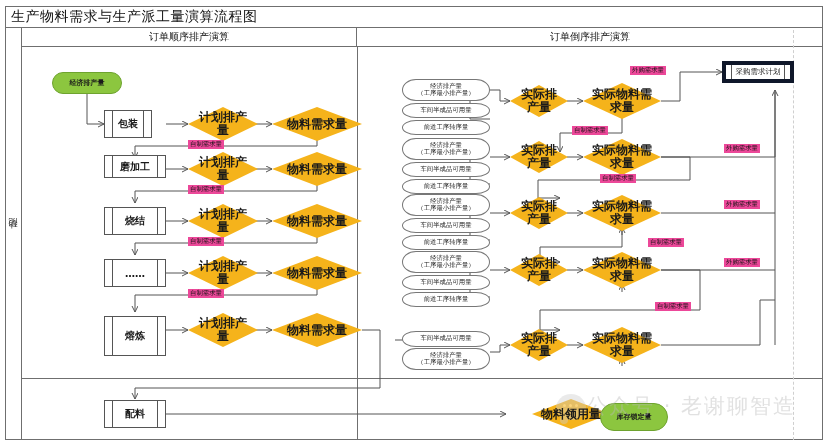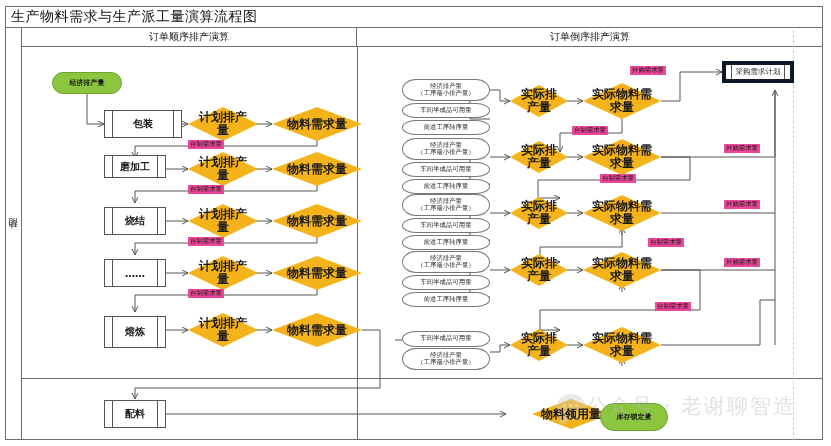--- a/index.html
+++ b/index.html
@@ -152,25 +152,25 @@
     <path d="M661,157 L775,157 L775,90" marker-end="url(#ah)"></path>
     <path d="M661,213 L775,213"></path>
     <path d="M661,270 L775,270"></path>
     <path d="M661,345 L760,345 L760,300 L775,300"></path>
     <path d="M775,345 L775,92"></path>
   </g>
 </svg>
 
 <div class="node term" style="left:52px;top:72px;width:70px;height:22px;">经济排产量</div>
 
-<div class="node proc" style="left:104px;top:110px;width:78px;height:28px;">包装</div>
+<div class="node proc" style="left:104px;top:110px;width:48px;height:28px;">包装</div>
 <div class="node proc" style="left:104px;top:155px;width:62px;height:23px;">磨加工</div>
 <div class="node proc" style="left:104px;top:207px;width:62px;height:28px;">烧结</div>
 <div class="node proc" style="left:104px;top:259px;width:62px;height:28px;">……</div>
-<div class="node proc" style="left:104px;top:316px;width:62px;height:32px;">熔炼</div>
+<div class="node proc" style="left:104px;top:316px;width:62px;height:40px;">熔炼</div>
 <div class="node proc" style="left:104px;top:400px;width:62px;height:28px;">配料</div>
 
 <div class="node dia" style="left:188px;top:107px;width:70px;height:34px;">
   <div class="inner"></div>
   <div class="lbl">计划排产量</div>
     </div>
 <div class="node dia" style="left:188px;top:152px;width:70px;height:34px;">
   <div class="inner"></div>
   <div class="lbl">计划排产量</div>
     </div>

